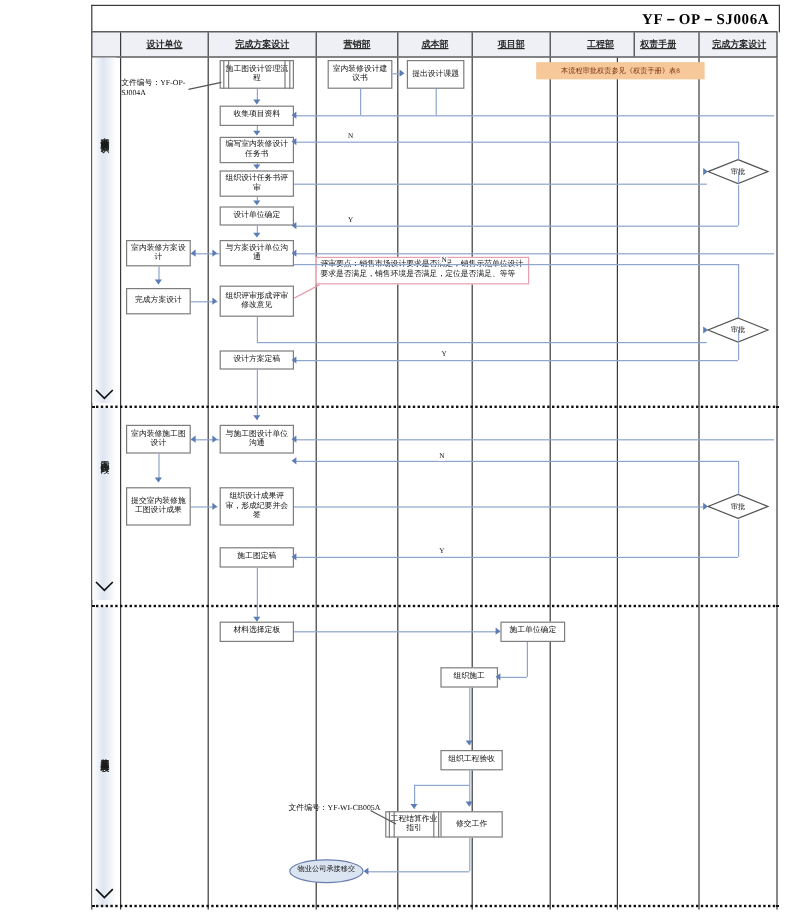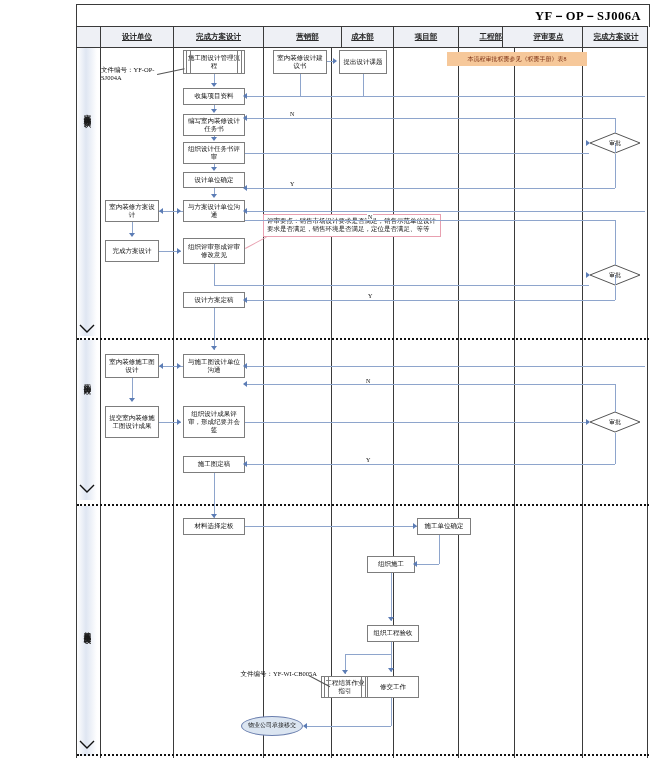--- a/index.html
+++ b/index.html
@@ -230,34 +230,34 @@
   </div>
 
   <div class="headrow">
     <div class="headcell" id="hc0" style="left:0;width:24px;border-right:1px solid #3a3a3a;"></div>
     <div class="headcell" id="hc1" style="left:24px;width:73px;">
         <span>设计单位</span>
       </div>
     <div class="headcell" id="hc2" style="left:97px;width:90px;">
         <span>完成方案设计</span>
       </div>
-    <div class="headcell" id="hc3" style="left:197px;width:68px;justify-content:center;">
+    <div class="headcell" id="hc3" style="left:187px;width:68px;justify-content:center;">
         <span>营销部</span>
       </div>
     <div class="headcell" id="hc4" style="left:255px;width:62px;">
         <span>成本部</span>
       </div>
     <div class="headcell" id="hc5" style="left:317px;width:65px;">
         <span>项目部</span>
       </div>
-    <div class="headcell" id="hc6" style="left:370px;width:56px;justify-content:flex-end;">
+    <div class="headcell" id="hc6" style="left:396px;width:56px;">
         <span>工程部</span>
       </div>
     <div class="headcell" id="hc7" style="left:438px;width:68px;">
-        <span>评审要点</span>
+        <span>权责手册</span>
       </div>
     <div class="headcell last" id="hc8" style="left:506px;width:66px;">
         <span>完成方案设计</span>
       </div>
   </div>
 
   <div class="body">
 
     <div class="vline" style="left:23px;"></div>
     <div class="vline" style="left:96px;"></div>

